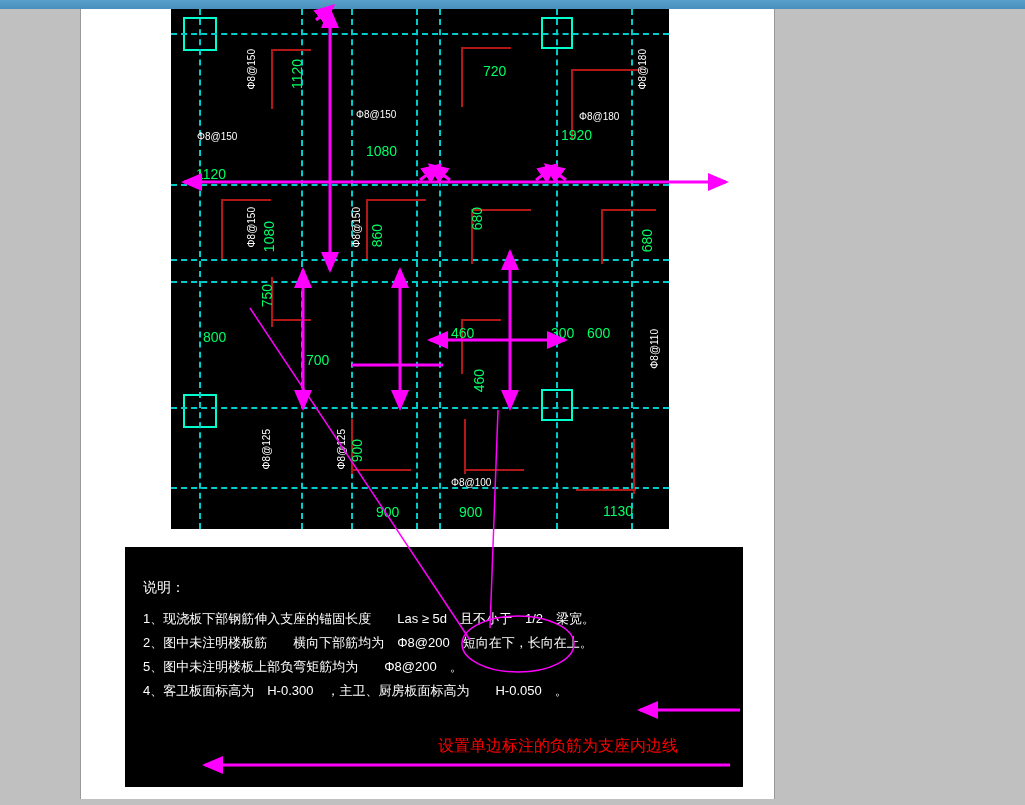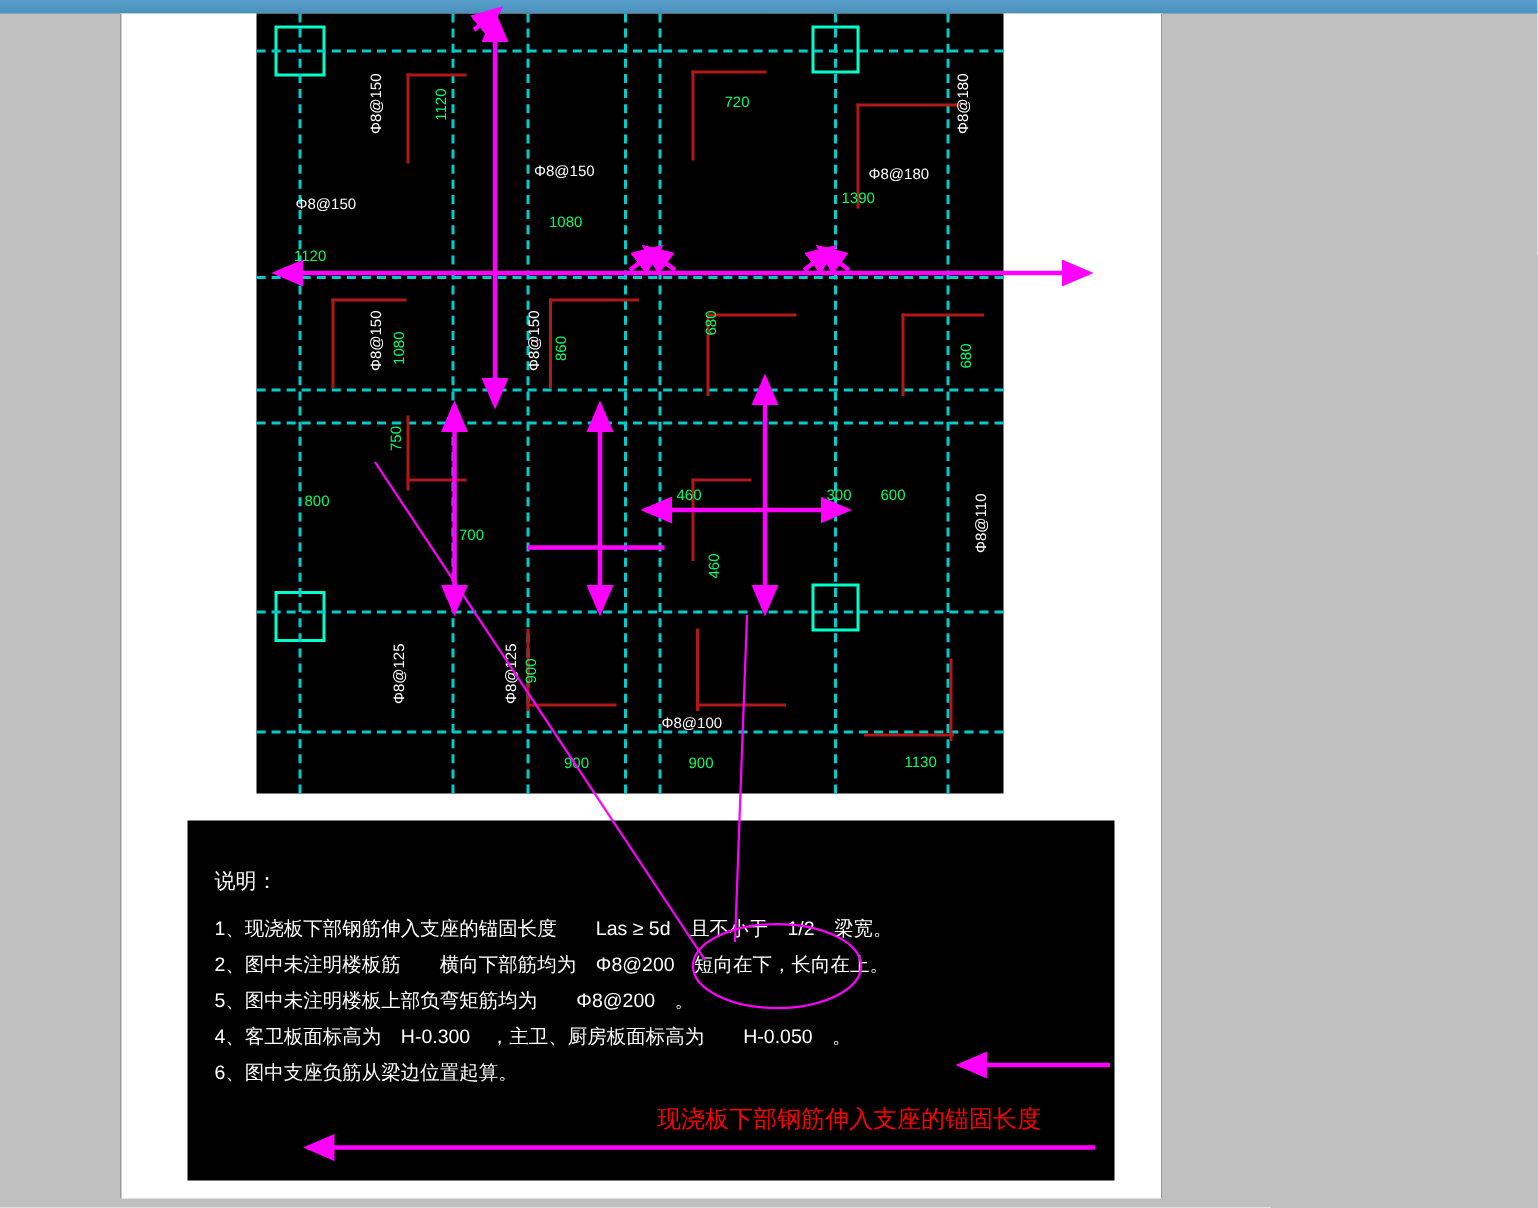--- a/index.html
+++ b/index.html
@@ -48,21 +48,21 @@
   .notes-title { font-size: 14px; margin-bottom: 8px; }
   .note-line { white-space: nowrap; font-size: 13px; }
   .cad-label {
     position: absolute;
     color: #ffffff;
     font-size: 10px;
     font-family: Arial, sans-serif;
     white-space: nowrap;
   }
   .cad-label.vert { writing-mode: vertical-rl; transform: rotate(180deg); }
-  .cad-dim { color: #00ff66; font-size: 10px; position: absolute; font-family: Arial; }
+  .cad-dim { color: #00ff66; font-size: 14px; position: absolute; font-family: Arial; }
   .cad-dim.vert { writing-mode: vertical-rl; transform: rotate(180deg); }
 
   
   .col {
     position: absolute;
     border: 2px solid #00ffcc;
     background: #000;
   }
   
   .hline, .vline { position: absolute; }
@@ -133,27 +133,27 @@
 
     <span class="cad-label vert" style="left:75px; top:40px;">Φ8@150</span>
     <span class="cad-label" style="left:26px; top:122px;">Φ8@150</span>
     <span class="cad-label" style="left:185px; top:100px;">Φ8@150</span>
     <span class="cad-label" style="left:408px; top:102px;">Φ8@180</span>
     <span class="cad-label vert" style="left:466px; top:40px;">Φ8@180</span>
     <span class="cad-label vert" style="left:75px; top:198px;">Φ8@150</span>
     <span class="cad-label vert" style="left:180px; top:198px;">Φ8@150</span>
     <span class="cad-label vert" style="left:90px; top:420px;">Φ8@125</span>
     <span class="cad-label vert" style="left:165px; top:420px;">Φ8@125</span>
-    <span class="cad-label" style="left:270px; top:468px;">Φ8@100</span>
+    <span class="cad-label" style="left:280px; top:468px;">Φ8@100</span>
     <span class="cad-label vert" style="left:478px; top:320px;">Φ8@110</span>
 
     <span class="cad-dim" style="left:312px; top:54px;">720</span>
     <span class="cad-dim vert" style="left:118px; top:50px;">1120</span>
     <span class="cad-dim" style="left:195px; top:134px;">1080</span>
-    <span class="cad-dim" style="left:390px; top:118px;">1390</span>
+    <span class="cad-dim" style="left:390px; top:118px;">1920</span>
     <span class="cad-dim" style="left:25px; top:157px;">1120</span>
     <span class="cad-dim vert" style="left:90px; top:212px;">1080</span>
     <span class="cad-dim vert" style="left:198px; top:215px;">860</span>
     <span class="cad-dim vert" style="left:298px; top:198px;">680</span>
     <span class="cad-dim vert" style="left:468px; top:220px;">680</span>
     <span class="cad-dim vert" style="left:88px; top:275px;">750</span>
     <span class="cad-dim" style="left:32px; top:320px;">800</span>
     <span class="cad-dim" style="left:135px; top:343px;">700</span>
     <span class="cad-dim" style="left:280px; top:316px;">460</span>
     <span class="cad-dim" style="left:350px; top:316px;margin-left:30px;">300</span>
@@ -164,21 +164,20 @@
     <span class="cad-dim" style="left:288px; top:495px;">900</span>
     <span class="cad-dim" style="left:432px; top:494px;">1130</span>
   </div>
 
   <div class="notes-container">
     <div class="notes-title">说明：</div>
     <div class="note-line">1、现浇板下部钢筋伸入支座的锚固长度　　Las ≥ 5d　且不小于　1/2　梁宽。</div>
     <div class="note-line">2、图中未注明楼板筋　　横向下部筋均为　Φ8@200　短向在下，长向在上。</div>
     <div class="note-line">5、图中未注明楼板上部负弯矩筋均为　　Φ8@200　。</div>
     <div class="note-line">4、客卫板面标高为　H-0.300　，主卫、厨房板面标高为　　H-0.050　。</div>
-    <div class="note-line">6、图中支座负筋从梁边位置起算。</div>
   </div>
 </div>
 
 <svg class="mag-overlay" width="1025" height="805">
   <defs>
     <marker id="arr" markerWidth="10" markerHeight="10" refX="6" refY="3" orient="auto">
       <path d="M0,0 L7,3 L0,6 Z" fill="#ff00ff"></path>
     </marker>
     <marker id="arrR" markerWidth="10" markerHeight="10" refX="1" refY="3" orient="auto">
       <path d="M7,0 L0,3 L7,6 Z" fill="#ff00ff"></path>
@@ -209,13 +208,13 @@
     <line x1="498" y1="410" x2="490" y2="628"></line>
     <ellipse cx="518" cy="644" rx="56" ry="28"></ellipse>
   </g>
 
   <g stroke="#ff00ff" stroke-width="3" fill="none">
     <line x1="740" y1="710" x2="640" y2="710" marker-end="url(#arr)"></line>
     <line x1="730" y1="765" x2="205" y2="765" marker-end="url(#arr)"></line>
   </g>
 </svg>
 
-<div class="red-text" style="left:438px; top:736px;">现浇板下部钢筋伸入支座的锚固长度</div>
+<div class="red-text" style="left:438px; top:736px;">设置单边标注的负筋为支座内边线</div>
 
 </body></html>

